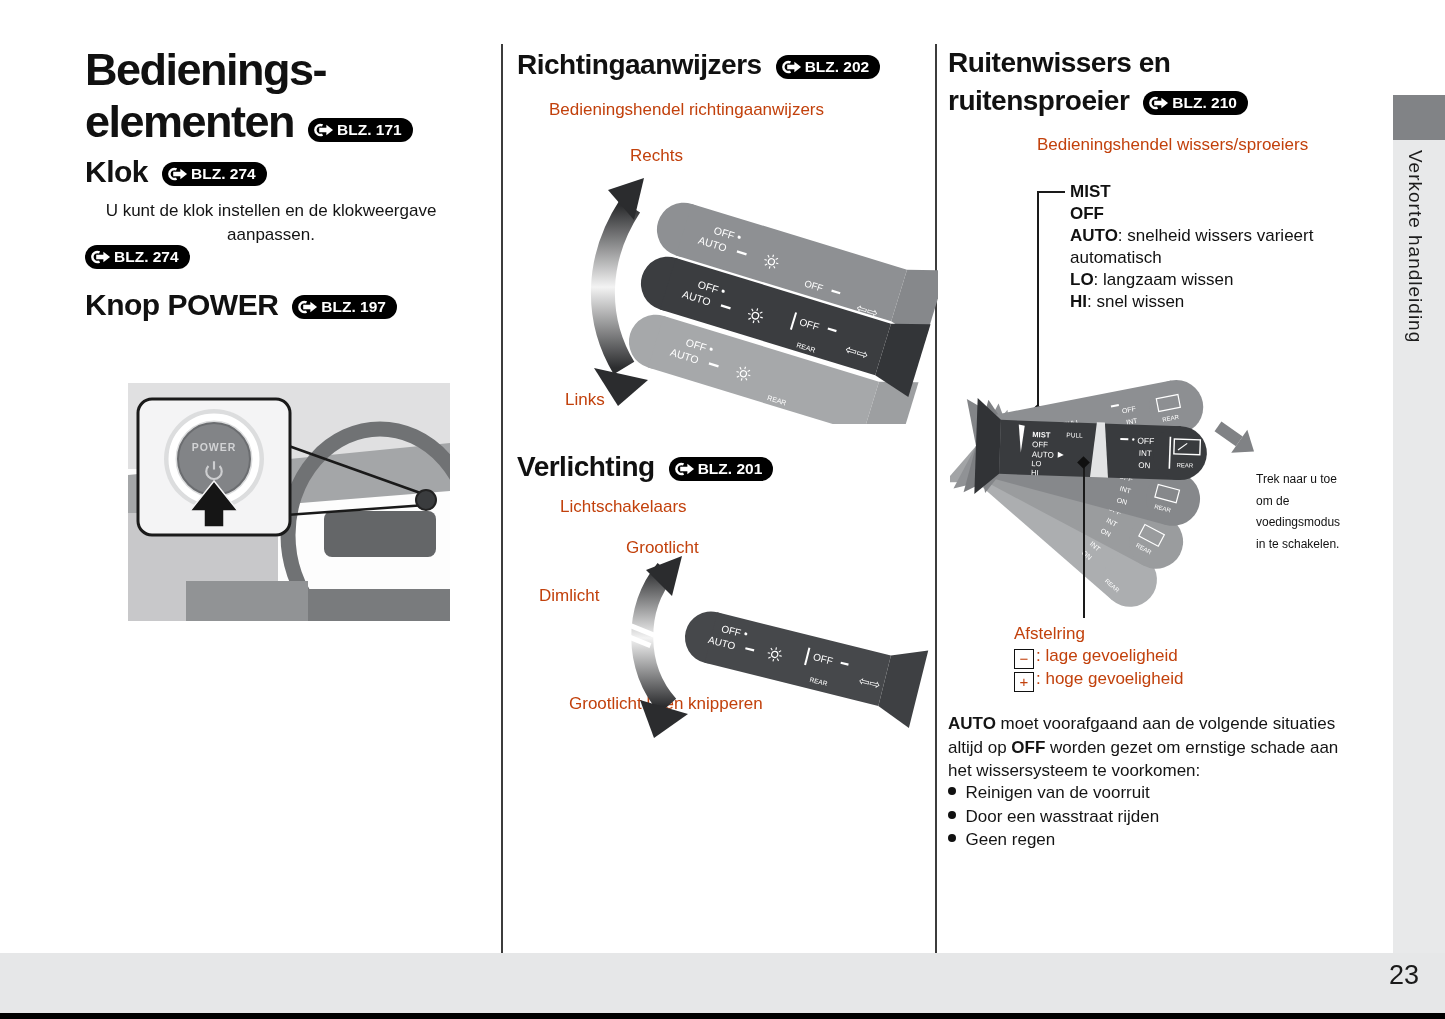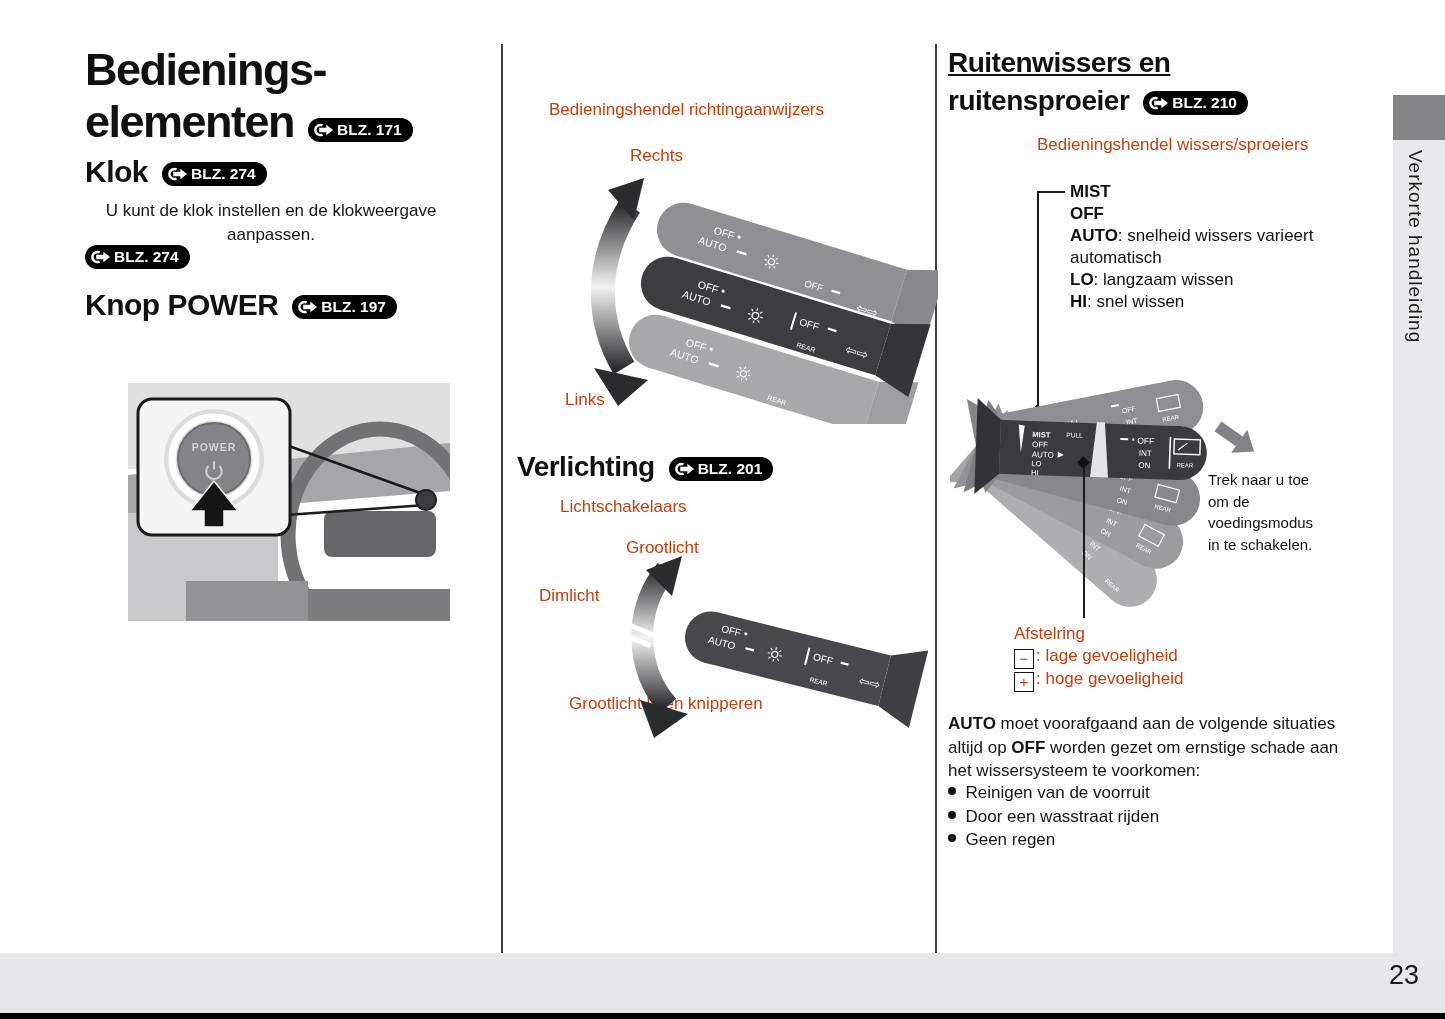--- a/index.html
+++ b/index.html
@@ -131,20 +131,29 @@
     <circle cx="86" cy="76" r="42" fill="none" stroke="#ffffff" stroke-width="7"></circle>
     <circle cx="86" cy="76" r="36" fill="#828487" stroke="#6b6d70" stroke-width="2"></circle>
     <text x="86" y="68" text-anchor="middle" font-size="10.5" font-weight="bold" letter-spacing="1" fill="#d2d3d5">POWER</text>
     <use href="#pwr" transform="translate(86,86) scale(0.9)"></use>
     <polygon points="86,98 62,128 76,128 76,144 96,144 96,128 110,128" fill="#151515" stroke="#f4f4f5" stroke-width="1.5"></polygon>
   </svg>
 
   <div class="divider" style="left:501px;"></div>
   <div class="divider" style="left:935px;"></div>
 
+  <div class="abs hrow" style="left:517px;top:46px;">
+    <span class="h2m">Richtingaanwijzers</span>
+    <span class="badge" style="margin-bottom:4px;">
+      <svg viewBox="0 0 22 14">
+          <use href="#refarrow"></use>
+        </svg>
+      <span>BLZ. 202</span>
+    </span>
+  </div>
   <div class="abs cap" style="left:549px;top:100px;">Bedieningshendel richtingaanwijzers</div>
   <div class="abs cap" style="left:630px;top:146px;">Rechts</div>
   <div class="abs cap" style="left:565px;top:390px;">Links</div>
 
   <svg class="abs" style="left:538px;top:166px;" width="400" height="258" viewBox="0 0 400 258">
     <path d="M 92,40 C 58,92 56,152 86,202" stroke="url(#gv)" stroke-width="24" fill="none"></path>
     <polygon points="106,12 70,24 96,54" fill="#2b2c2e"></polygon>
     <polygon points="80,240 56,202 110,214" fill="#2b2c2e"></polygon>
 
     <g transform="translate(128,30) rotate(17)">
@@ -230,21 +239,21 @@
         <use href="#sun" transform="translate(92,27) scale(0.85)"></use>
         <path d="M124 12 v18" stroke="#fff" stroke-width="2" fill="none"></path>
         <text x="130" y="23" font-size="10">OFF</text>
           <rect x="158" y="18" width="8" height="2.2"></rect>
         <text x="180" y="36" font-size="13">⇦⇨</text>
         <text x="132" y="45" font-size="6.5">REAR</text>
       </g>
     </g>
   </svg>
 
-  <div class="abs h2m" style="left:948px;top:44px;text-decoration:underline;">Ruitenwissers en</div>
+  <div class="abs h2m" style="left:948px;top:44px;">Ruitenwissers en</div>
   <div class="abs hrow" style="left:948px;top:82px;">
     <span class="h2m">ruitensproeier</span>
     <span class="badge" style="margin-bottom:4px;">
       <svg viewBox="0 0 22 14">
           <use href="#refarrow"></use>
         </svg>
       <span>BLZ. 210</span>
     </span>
   </div>
   <div class="abs cap" style="left:1022px;top:135px;margin-left:15px;">Bedieningshendel wissers/sproeiers</div>
@@ -337,21 +346,21 @@
       </g>
     </g>
   </svg>
 
   <svg class="abs" style="left:1212px;top:416px;" width="48" height="46" viewBox="0 0 48 46">
     <g transform="rotate(35 24 23)" fill="#808285">
       <rect x="2" y="17" width="26" height="12"></rect>
         <polygon points="28,9 46,23 28,37"></polygon>
     </g>
   </svg>
-  <div class="abs" style="left:1208px;top:469px;font-size:15px;line-height:21.5px;">
+  <div class="abs" style="left:1256px;top:469px;font-size:12px;line-height:21.5px;">
     <div>Trek naar u toe</div>
     <div>om de</div>
     <div>voedingsmodus</div>
     <div>in te schakelen.</div>
   </div>
 
   <div class="vline" style="left:1083px;top:462px;height:156px;"></div>
   <div class="diamond" style="left:1079px;top:458px;"></div>
   <div class="abs cap" style="left:1014px;top:624px;">Afstelring</div>
   <div class="abs cap" style="left:1014px;top:646px;">

